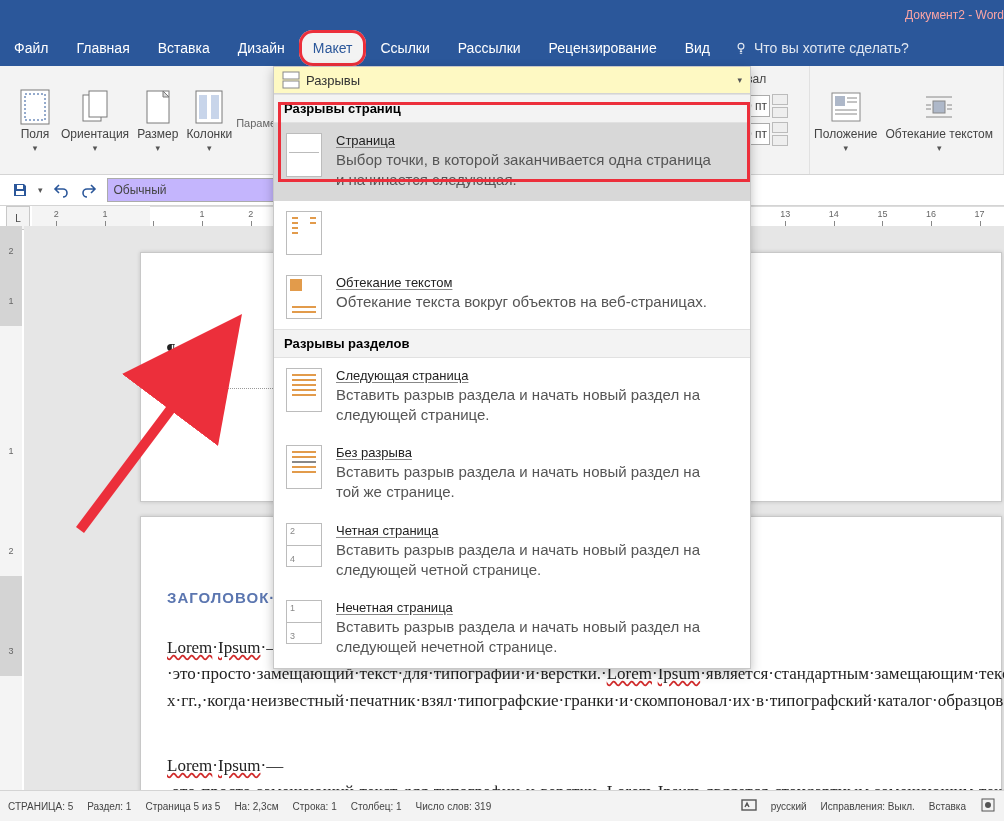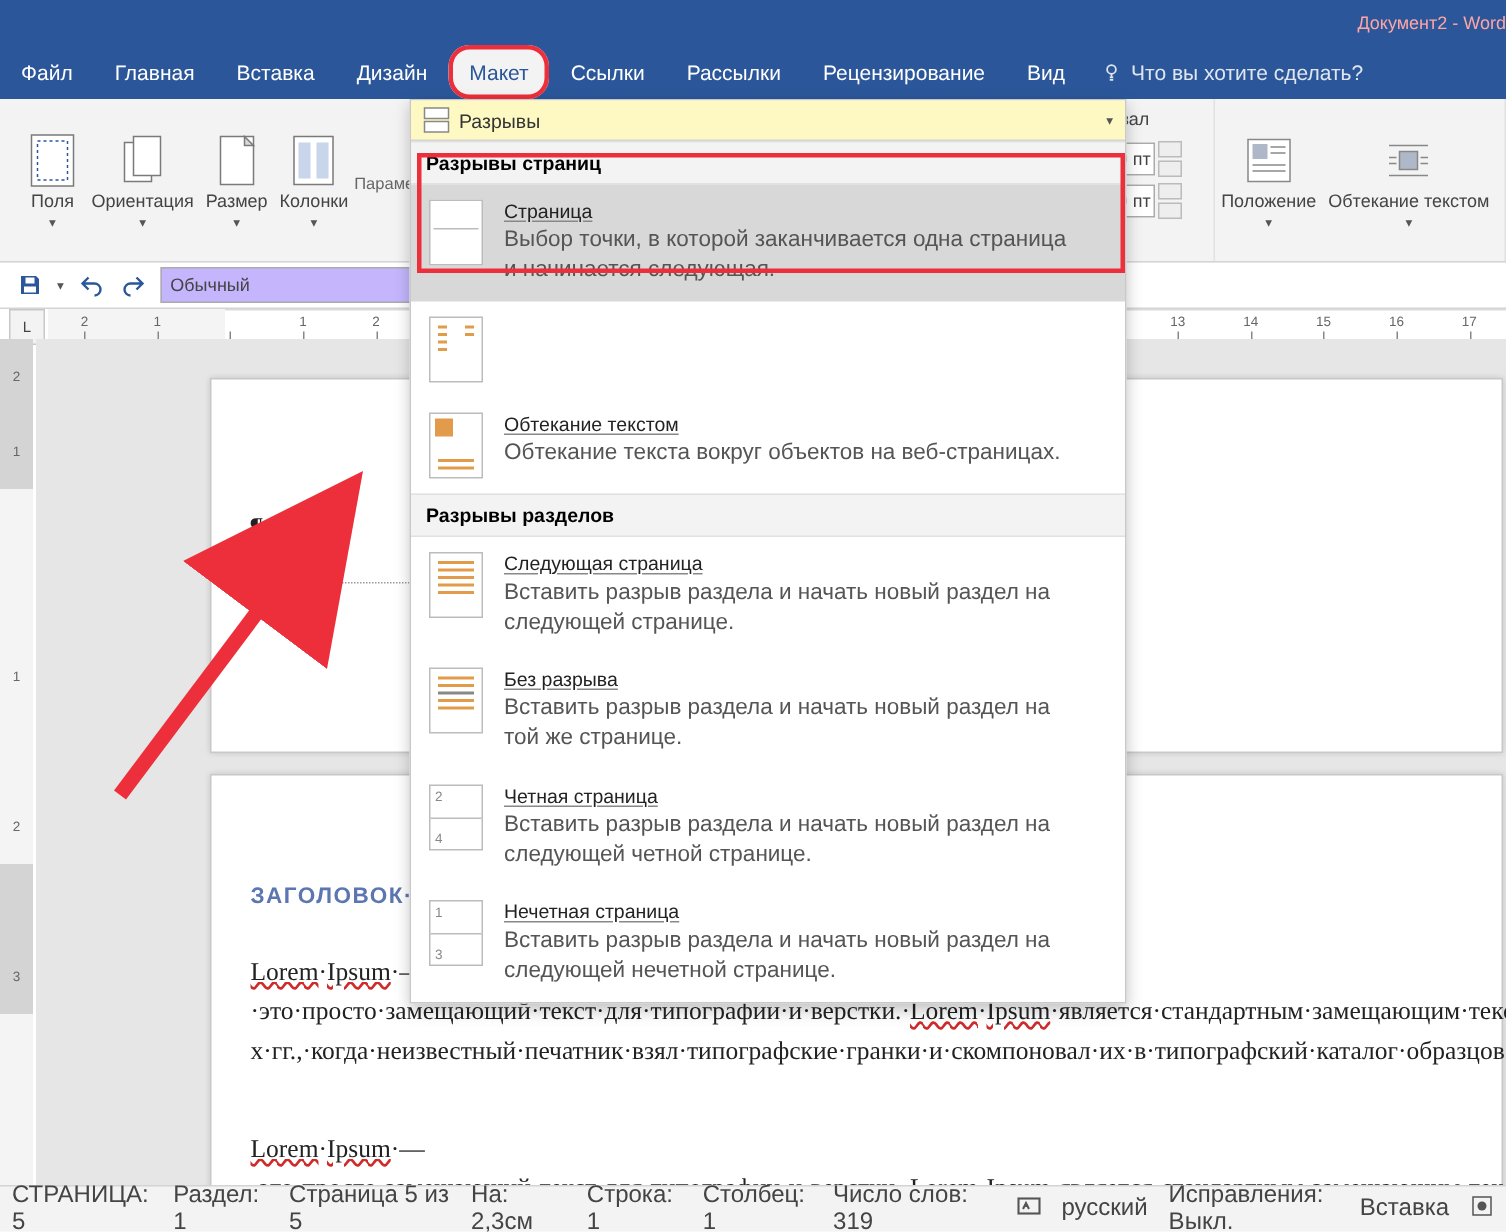--- a/index.html
+++ b/index.html
@@ -70,21 +70,21 @@
   .dd-desc { font-size:15px; color:#555; margin-top:2px; line-height:1.35; max-width:380px;}
   .dd-highlight { position:absolute; left:278px; top:102px; width:466px; height:74px; border:3px solid #ec2f3b; z-index:60; pointer-events:none;}
 
   
   .spin { width:60px; height:20px; border:1px solid #ababab; background:#fff; display:flex; align-items:center; justify-content:flex-end; font-size:12px; color:#444; padding:0 2px;}
   .spin-col{ display:flex; flex-direction:column; gap:2px; margin-left:2px;}
   .spin-btn{ width:14px; height:9px; background:#eee; border:1px solid #bbb;}
   .group-hdr { font-size:12px; color:#444; padding:2px 8px; }
 
   
-  .status-bar { position:absolute; left:0; right:0; bottom:0; height:30px; background:#f3f3f3; border-top:1px solid #d4d4d4; display:flex; align-items:center; font-size:16px; color:#444; padding:0 8px; gap:14px;}
+  .status-bar { position:absolute; left:0; right:0; bottom:0; height:30px; background:#f3f3f3; border-top:1px solid #d4d4d4; display:flex; align-items:center; font-size:10px; color:#444; padding:0 8px; gap:14px;}
   .status-bar .sb-right { margin-left:auto; display:flex; align-items:center; gap:14px;}
 
   
   .arrow-ann { position:absolute; z-index:70; pointer-events:none; }
 
   .chev { font-size:9px; color:#555; }
 </style>
 </head>
 <body>
 <div id="app">

